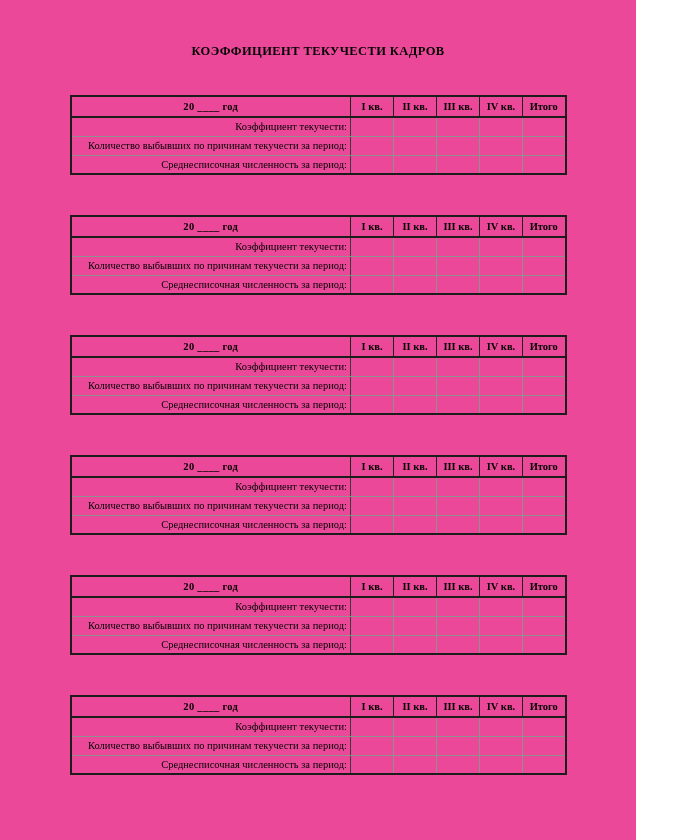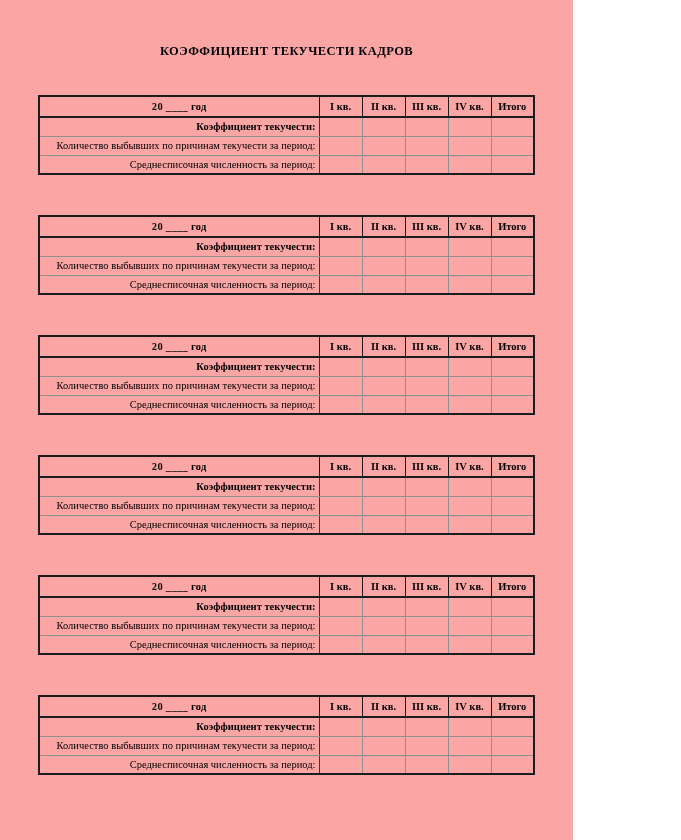--- a/index.html
+++ b/index.html
@@ -1,23 +1,23 @@
 <!DOCTYPE html>
 <html><head>
 <meta charset="utf-8">
 <style>
   html, body {
     margin: 0;
     padding: 0;
     background: #ffffff;
   }
   .page {
-    width: 573px;
+    width: 636px;
     height: 840px;
-    background: #fca5a5;
+    background: #ec4899;
     color: #000000;
     font-family: "Liberation Serif", "DejaVu Serif", serif;
     overflow: hidden;
   }
   .doc-title {
     margin-top: 44px;
     text-align: center;
     font-weight: bold;
     font-size: 12.5px;
     letter-spacing: 0.4px;
@@ -61,21 +61,21 @@
     font-weight: bold;
     font-size: 10px;
     text-align: center;
     padding: 0 1px;
     margin-top: 38px;
   }
   td.row-label {
     text-align: right;
   }
   td.row-label.bold {
-    font-weight: bold;
+    font-weight: normal;
     margin-top: 28px;
   }
 </style>
 </head>
 <body>
 
 <div class="page">
   <div class="doc-title">КОЭФФИЦИЕНТ ТЕКУЧЕСТИ КАДРОВ</div>
 
   <div class="tables-container">

